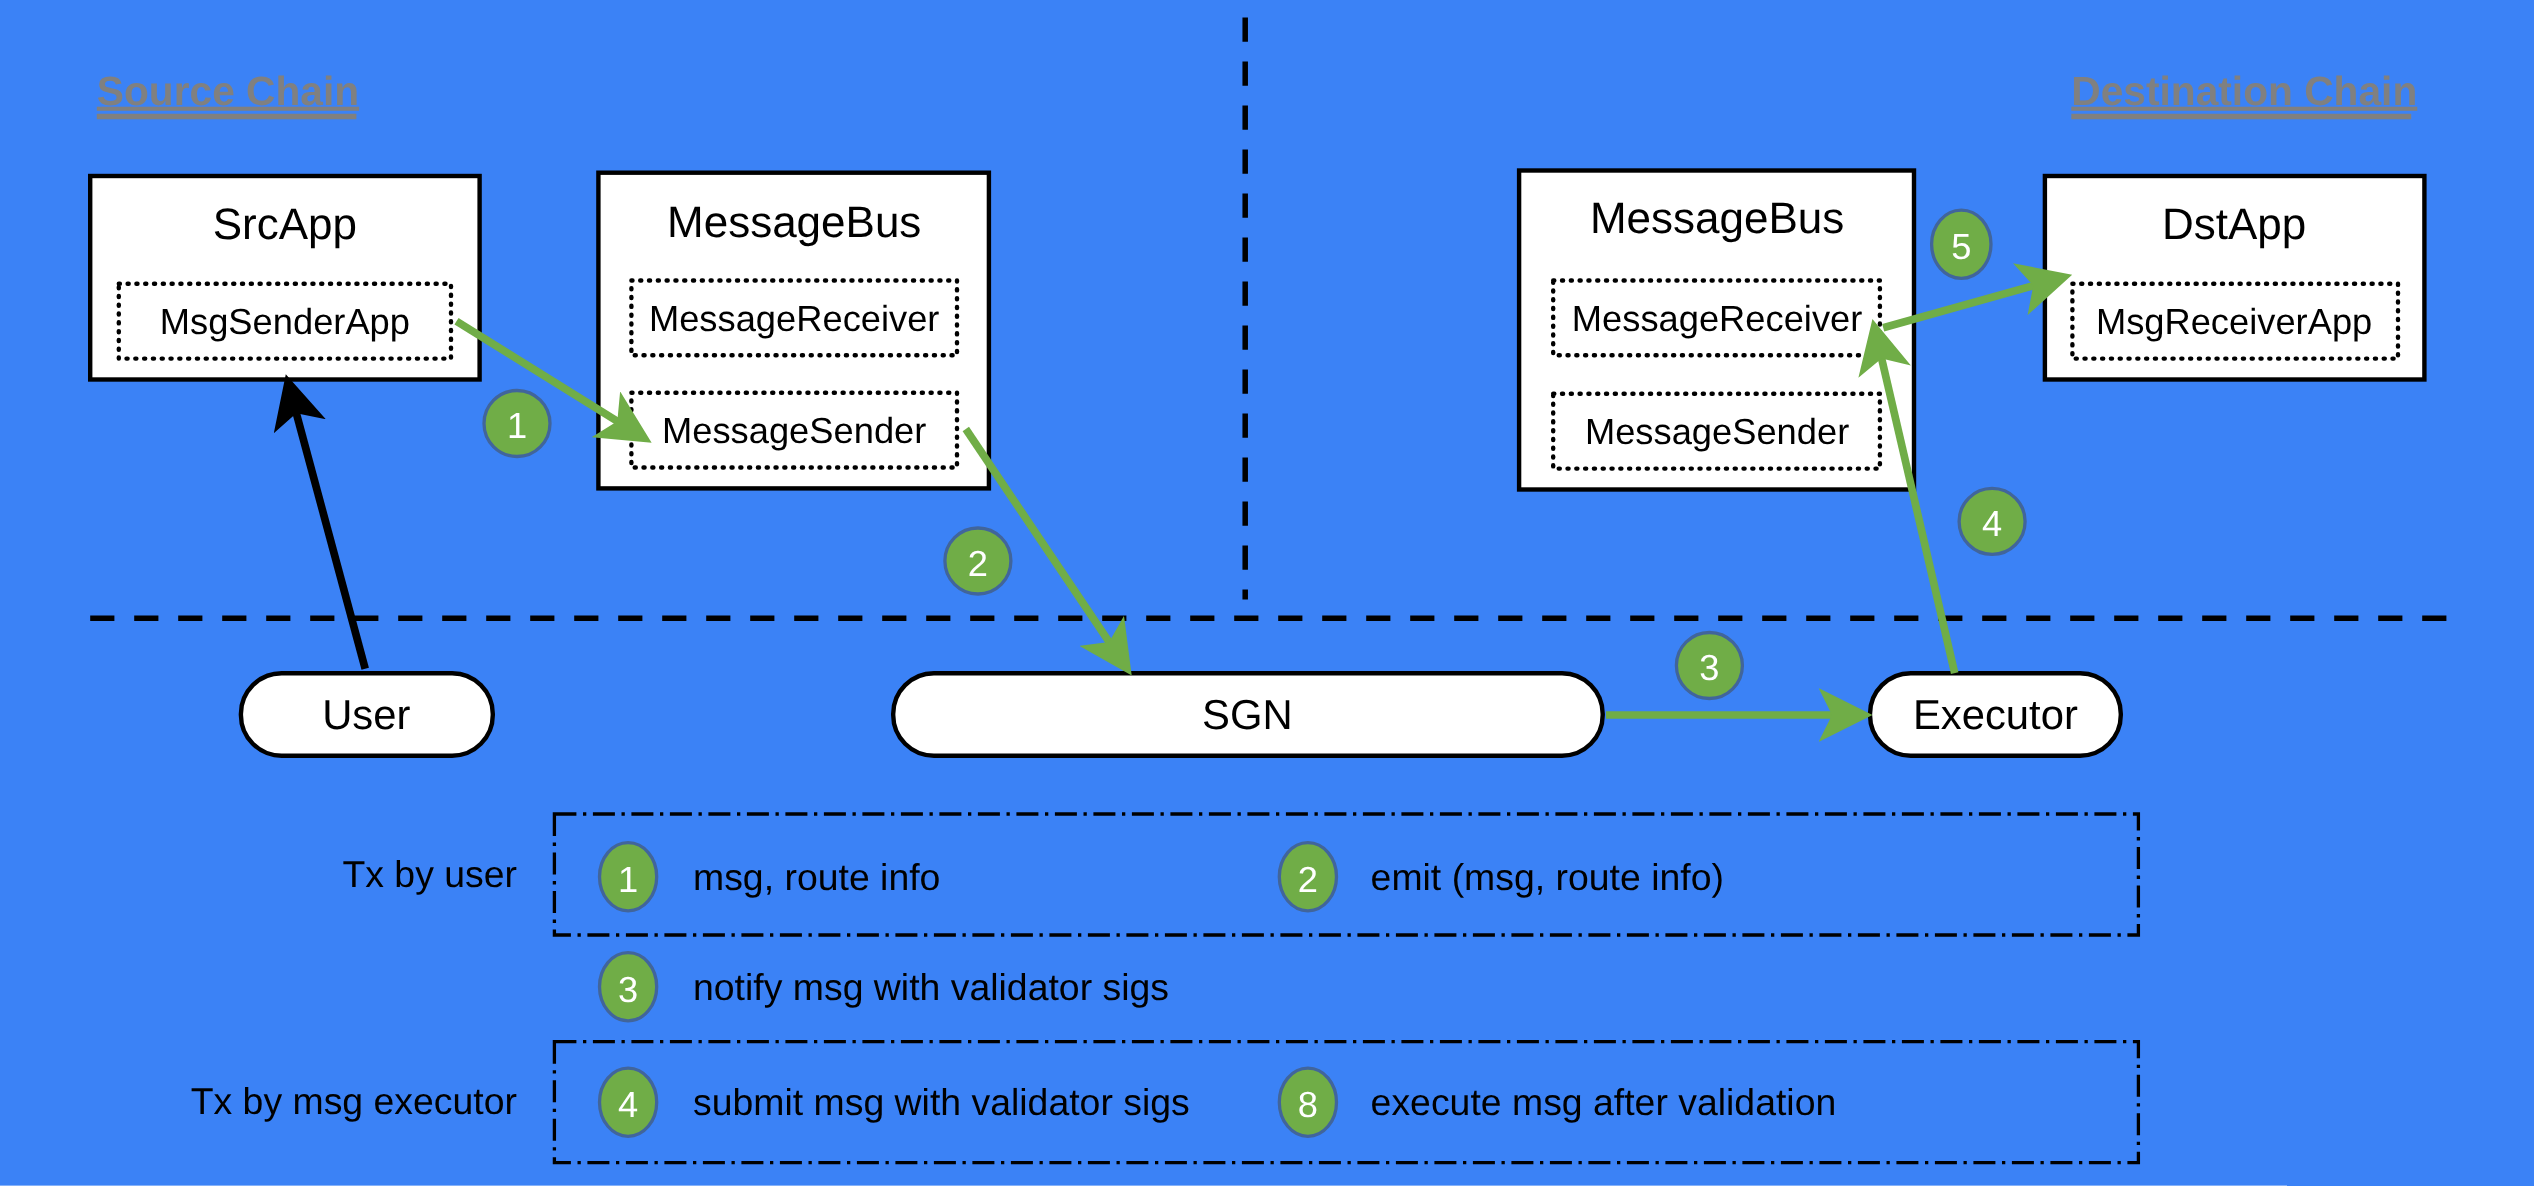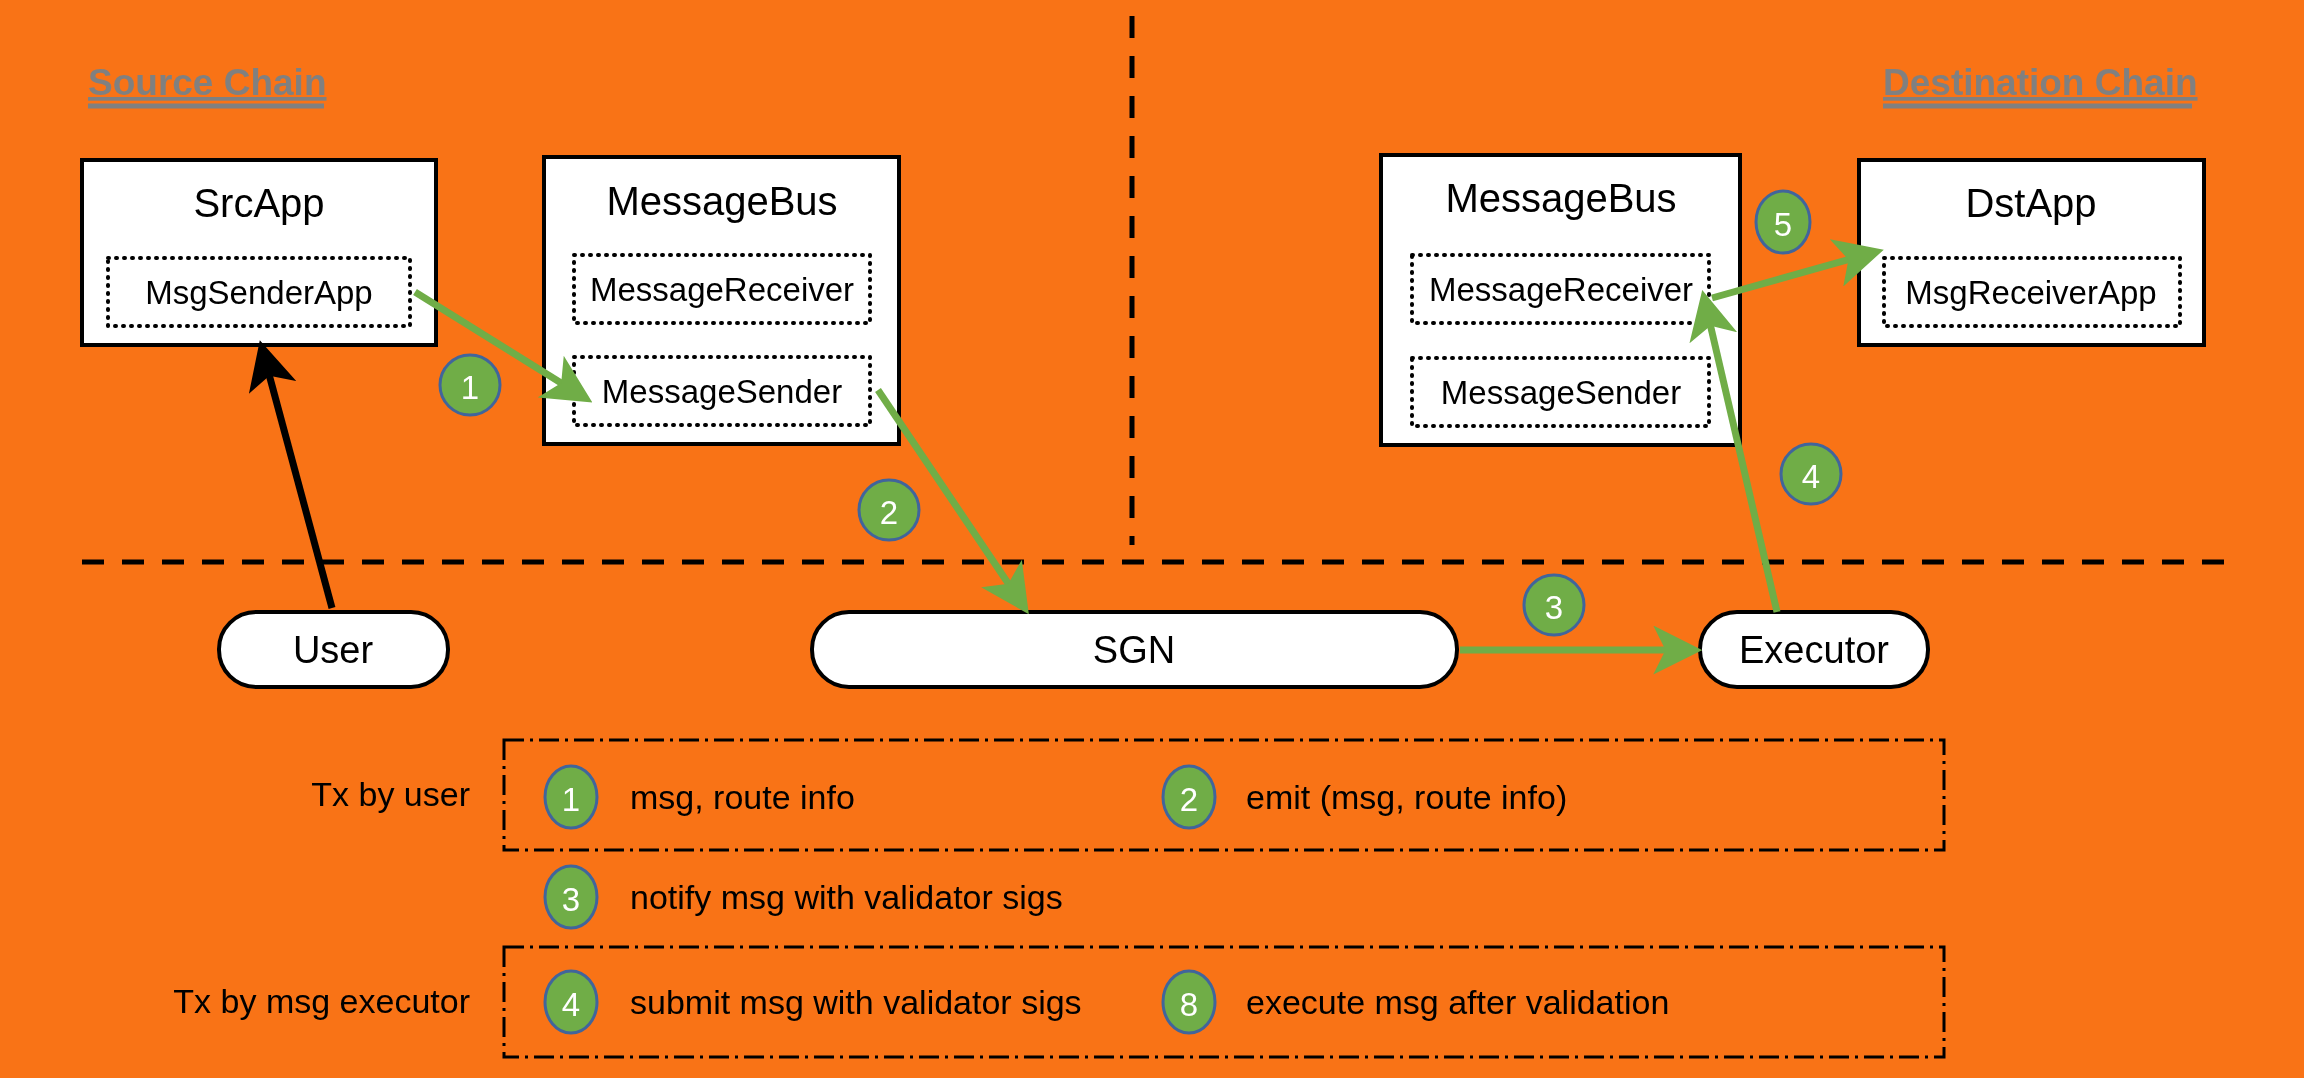--- a/index.html
+++ b/index.html
@@ -8,21 +8,21 @@
     padding: 0;
     background: #ffffff;
   }
   body {
     font-family: "Liberation Sans", sans-serif;
   }
   #canvas {
     position: relative;
     width: 2304px;
     height: 1078px;
-    background: #f97316;
+    background: #3b82f6;
     overflow: hidden;
   }
   svg#diagram {
     position: absolute;
     top: 0;
     left: 0;
     width: 2304px;
     height: 1078px;
   }
   .chain-title {

